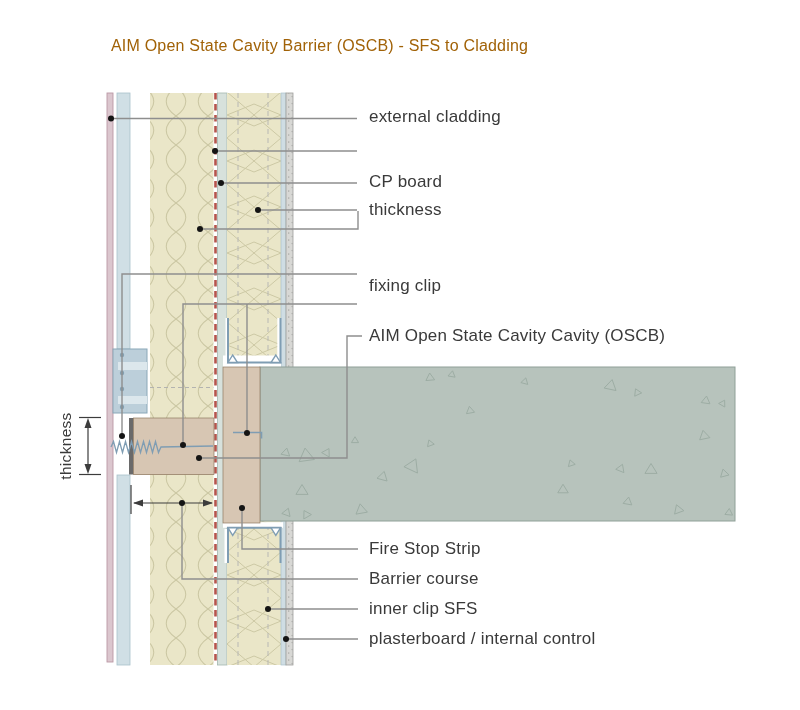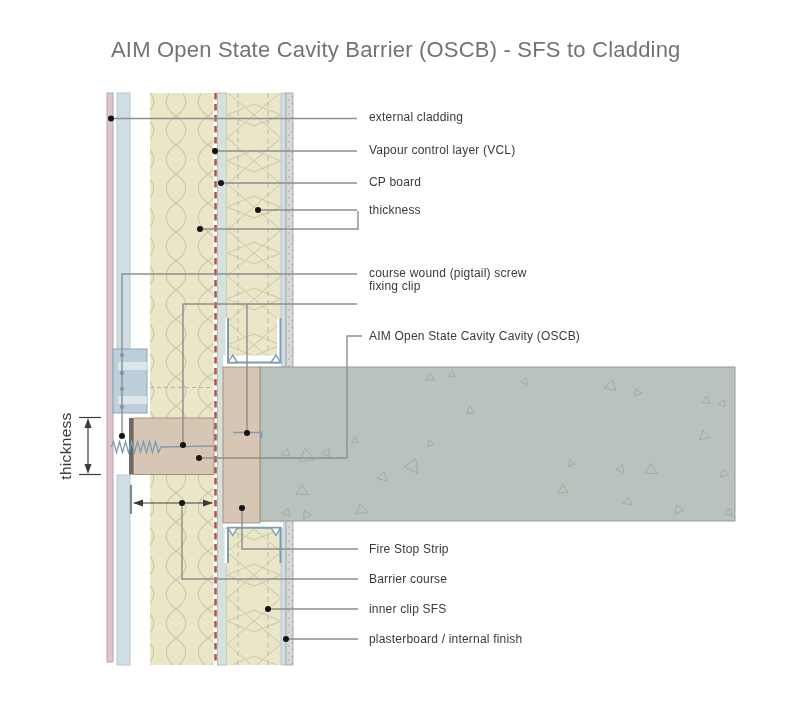--- a/index.html
+++ b/index.html
@@ -2,25 +2,25 @@
 <html><head>
 <meta charset="utf-8">
 <style>
   html,body{margin:0;padding:0;background:#ffffff;}
   #stage{
     position:relative;width:800px;height:710px;background:#ffffff;overflow:hidden;
     font-family:"Liberation Sans","DejaVu Sans",sans-serif;
   }
   #diagram{position:absolute;left:0;top:0;}
   .title{
-    position:absolute;left:111px;top:37px;font-size:22px;color:#737373;
+    position:absolute;left:111px;top:37px;font-size:16px;color:#a16207;
     letter-spacing:.2px;white-space:nowrap;
   }
   .callout{
-    position:absolute;left:369px;font-size:12px;color:#3a3a3a;line-height:22px;
+    position:absolute;left:369px;font-size:17px;color:#3a3a3a;line-height:22px;
     white-space:nowrap;letter-spacing:.2px;
   }
   .rot-label{
     position:absolute;left:66px;top:446px;font-size:15.5px;color:#3a3a3a;white-space:nowrap;
     transform:translate(-50%,-50%) rotate(-90deg);letter-spacing:.3px;
   }
 </style>
 </head>
 <body>
 
@@ -204,23 +204,21 @@
       <circle cx="182" cy="503" r="3"></circle>
       <circle cx="268" cy="609" r="3"></circle>
       <circle cx="286" cy="639" r="3"></circle>
     </g>
   </svg>
 
   <div class="title">AIM Open State Cavity Barrier (OSCB) - SFS to Cladding</div>
   <div class="rot-label">thickness</div>
 
   <div class="callout" style="top:106px">external cladding</div>
-  <div class="callout" style="top:139px">Vapour control layer (VCL)</div>
   <div class="callout" style="top:171px">CP board</div>
   <div class="callout" style="top:199px">thickness</div>
-  <div class="callout" style="top:262px">course wound (pigtail) screw</div>
   <div class="callout" style="top:275px">fixing clip</div>
   <div class="callout" style="top:325px">AIM Open State Cavity Cavity (OSCB)</div>
   <div class="callout" style="top:538px">Fire Stop Strip</div>
   <div class="callout" style="top:568px">Barrier course</div>
   <div class="callout" style="top:598px">inner clip SFS</div>
-  <div class="callout" style="top:628px">plasterboard / internal finish</div>
+  <div class="callout" style="top:628px">plasterboard / internal control</div>
 </div>
 
 </body></html>

